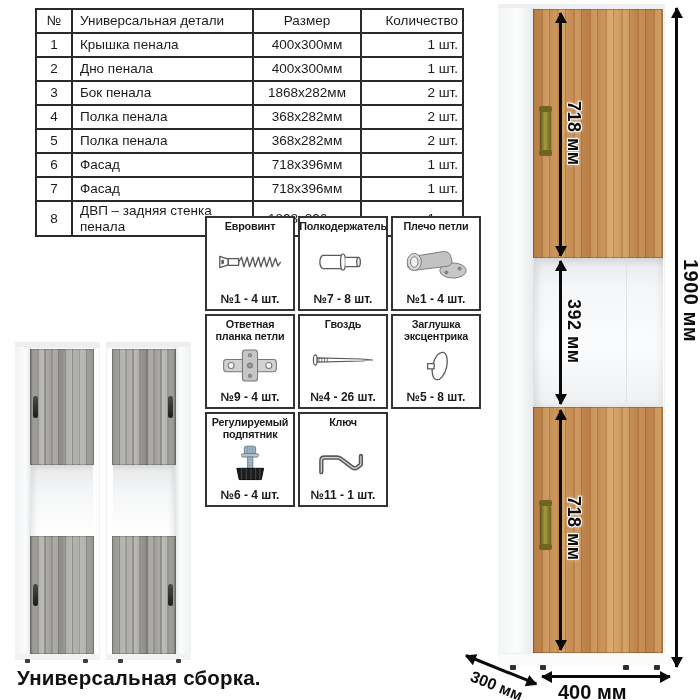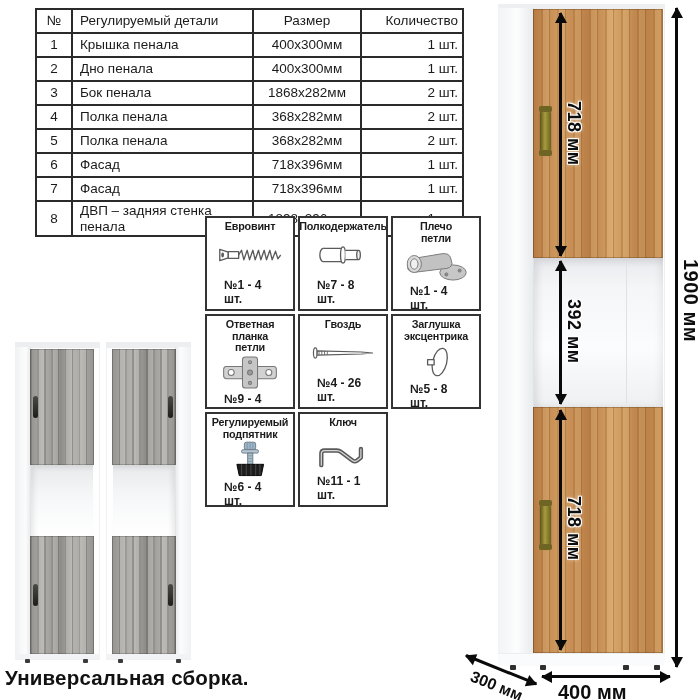--- a/index.html
+++ b/index.html
@@ -13,21 +13,21 @@
   .parts-table .c-num{width:26px;text-align:center;}
   .parts-table .c-name{width:168px;text-align:left;padding-left:7px;}
   .parts-table .c-size{width:98px;text-align:center;margin-left:35px;}
   .parts-table .c-qty{width:92px;text-align:right;}
   .parts-table th{font-weight:400;text-align:center;}
 
   
   .hw-grid{position:absolute;left:205px;top:216px;width:276px;display:grid;
       grid-template-columns:repeat(3,1fr);grid-auto-rows:95px;gap:3px;}
   .hw-cell{border:2px solid #333;background:#fff;display:flex;flex-direction:column;
-      align-items:center;justify-content:space-between;padding:3px 17px 3px;overflow:hidden;}
+      align-items:center;justify-content:space-between;padding:3px 1px 3px;overflow:hidden;}
   .hw-title{font-size:10.8px;font-weight:700;line-height:1.08;text-align:center;letter-spacing:-0.2px;}
   .hw-icon{flex:1;display:flex;align-items:center;justify-content:center;}
   .hw-icon svg{display:block;}
   .hw-count{font-size:12px;font-weight:700;}
 
   
   .minis{position:absolute;left:15px;top:342px;width:176px;height:322px;}
   .tower{position:absolute;top:0;width:85px;height:318px;}
   .tower.right{left:91px;transform:scaleX(-1);}
   .tower.left{left:0;}
@@ -96,32 +96,32 @@
   .vlbl{position:absolute;writing-mode:vertical-rl;font-weight:700;font-size:18px;color:#0d0d0d;
       letter-spacing:0.5px;
       text-shadow:-1px -1px 0 rgba(255,255,255,.9),1px -1px 0 rgba(255,255,255,.9),
                   -1px 1px 0 rgba(255,255,255,.9),1px 1px 0 rgba(255,255,255,.9),0 0 4px rgba(255,255,255,.95);}
   .hlbl{position:absolute;font-weight:700;font-size:20px;color:#0d0d0d;}
   .lbl-1900{font-size:20px;}
   .lbl-300{font-size:16px;transform:rotate(22deg);transform-origin:left center;}
   .arr-300{transform:rotate(22deg);transform-origin:left center;}
 
   
-  .caption{position:absolute;left:5px;top:666px;font-size:20.5px;font-weight:700;letter-spacing:.2px;color:#111;}
+  .caption{position:absolute;left:17px;top:666px;font-size:20.5px;font-weight:700;letter-spacing:.2px;color:#111;}
 </style>
 </head>
 <body>
 
 <div class="canvas">
 
   <table class="parts-table">
     <tbody>
         <tr>
       <th class="c-num">№</th>
-      <th class="c-name">Регулируемый детали</th>
+      <th class="c-name">Универсальная детали</th>
       <th class="c-size">Размер</th>
       <th class="c-qty">Количество</th>
     </tr>
     <tr>
       <td class="c-num">1</td>
       <td class="c-name">Крышка пенала</td>
       <td class="c-size">400х300мм</td>
       <td class="c-qty">1 шт.</td>
     </tr>
     <tr>

